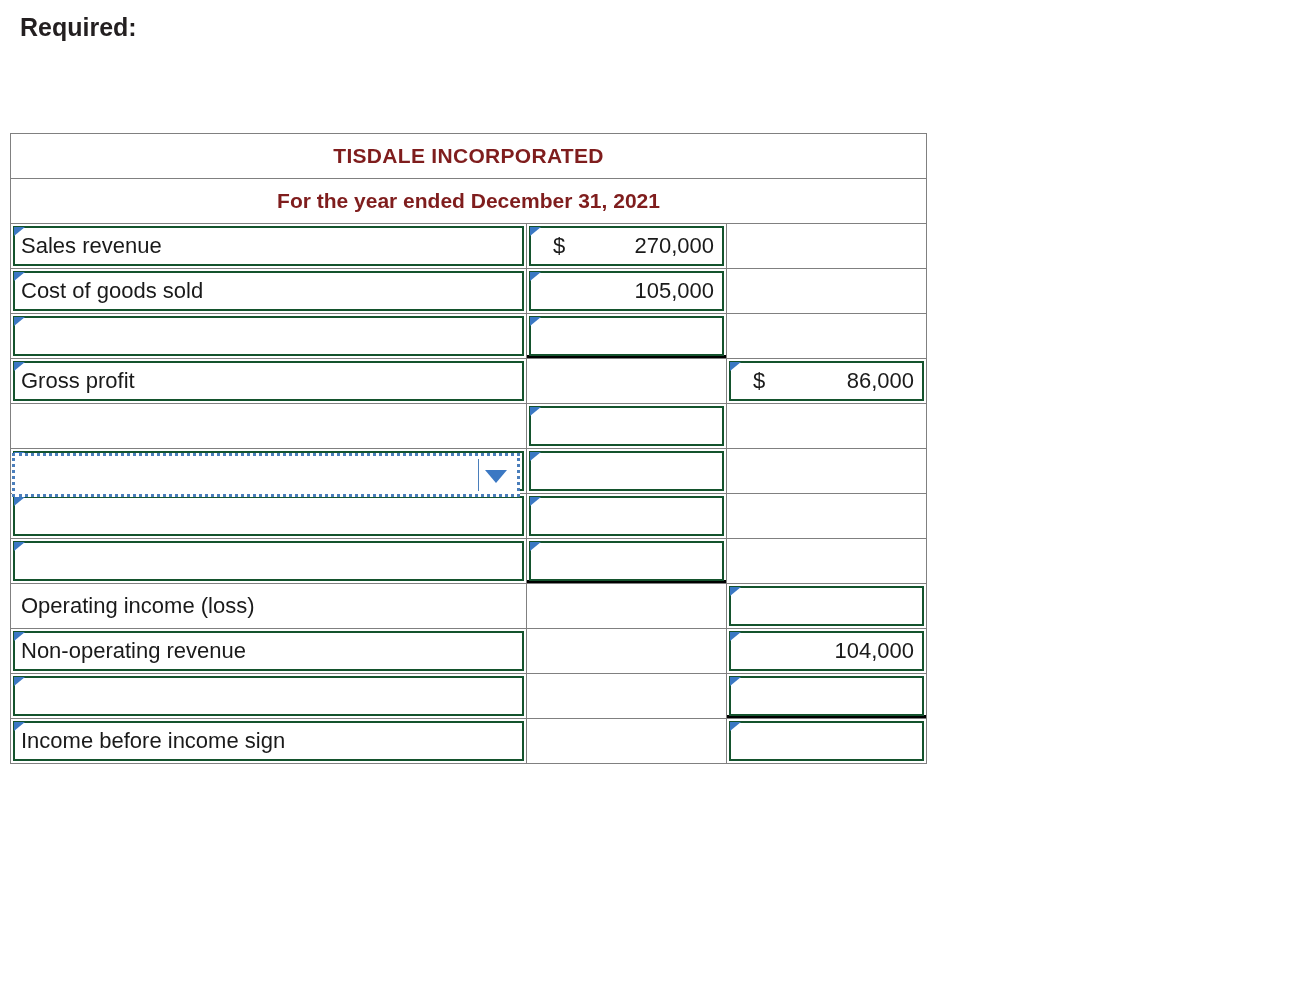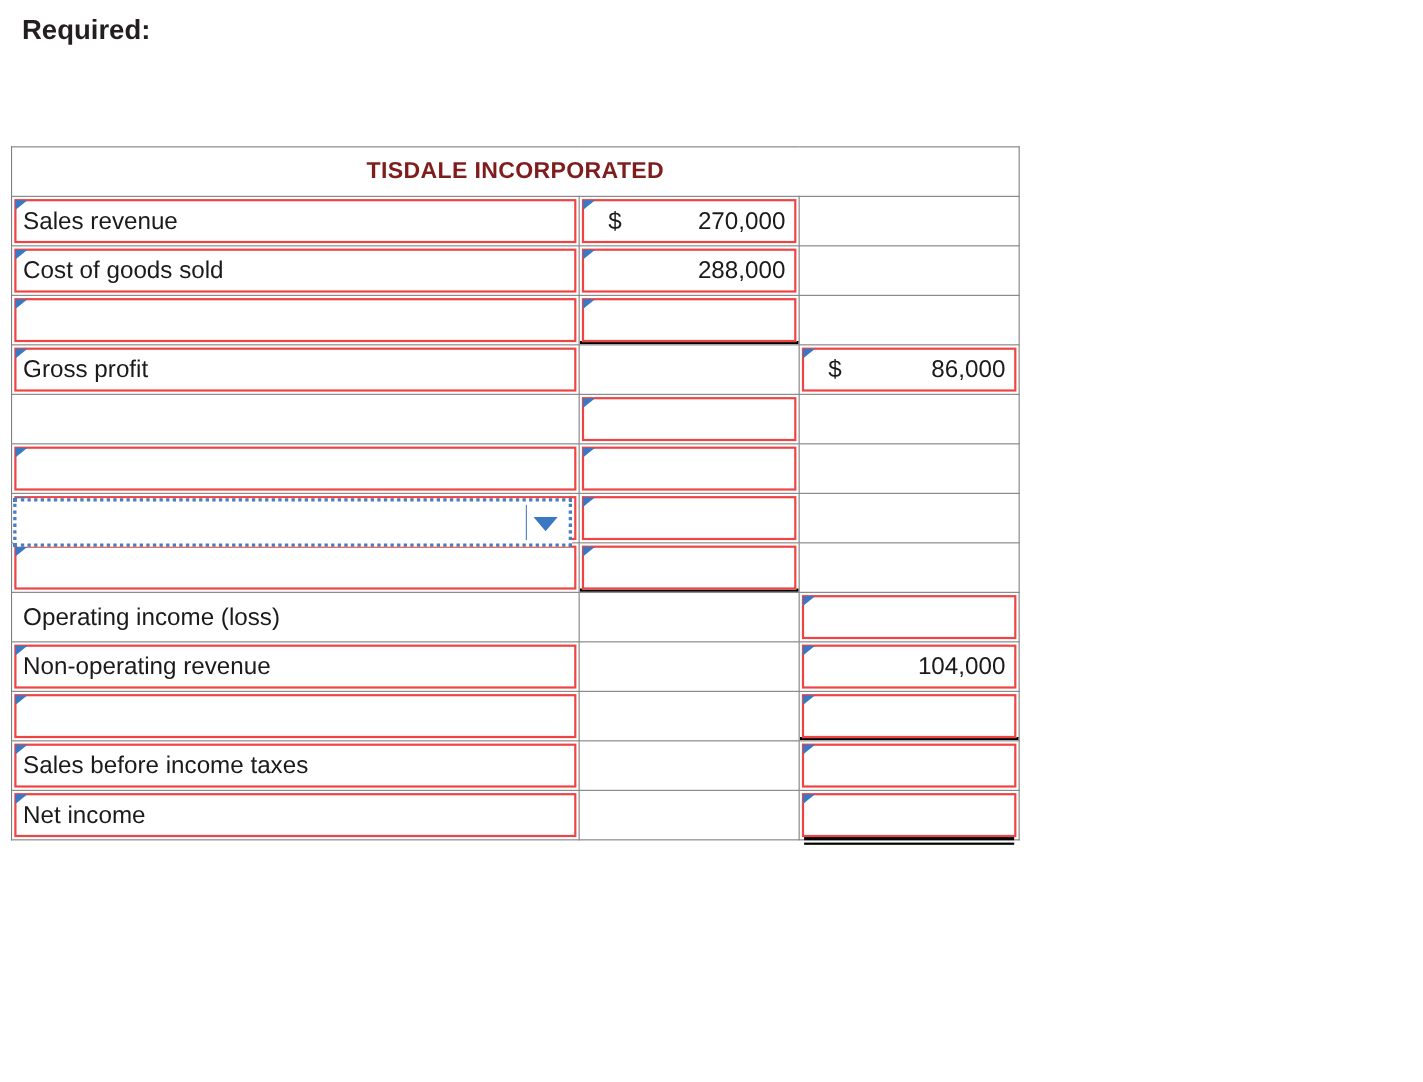--- a/index.html
+++ b/index.html
@@ -72,21 +72,21 @@
   .box {
     position: relative;
     margin: 2px;
     height: calc(100% - 4px);
     box-sizing: border-box;
     display: flex;
     align-items: center;
     background: #ffffff;
   }
   .box.edit {
-    border: 2px solid #ef4444;
+    border: 2px solid #14532d;
   }
   .box.plain {
     border: none;
   }
   
   .box.edit::before {
     content: "";
     position: absolute;
     left: -1px;
     top: -1px;
@@ -185,20 +185,23 @@
 <table id="worksheet">
   <colgroup>
     <col class="c-label">
       <col class="c-mid">
       <col class="c-right">
   </colgroup>
   <tbody id="ws-body">
     <tr class="hdr hdr-title">
       <td colspan="3">TISDALE INCORPORATED</td>
     </tr>
+    <tr class="hdr">
+      <td colspan="3">For the year ended December 31, 2021</td>
+    </tr>
   <tr>
         <td>
           <div class="box edit">
             <span class="cell-text">Sales revenue</span>
           </div>
         </td>
         <td>
           <div class="box num edit">
             <span class="cur">$</span>
             <span class="cell-text">270,000</span>
@@ -211,21 +214,21 @@
         </td>
       </tr>
       <tr>
         <td>
           <div class="box edit">
             <span class="cell-text">Cost of goods sold</span>
           </div>
         </td>
         <td>
           <div class="box num edit">
-            <span class="cell-text">288,000</span>
+            <span class="cell-text">105,000</span>
           </div>
         </td>
         <td>
           <div class="box num plain">
             <span class="cell-text"></span>
           </div>
         </td>
       </tr>
       <tr>
         <td>
@@ -377,49 +380,31 @@
         </td>
         <td class="rule-bottom">
           <div class="box num edit">
             <span class="cell-text"></span>
           </div>
         </td>
       </tr>
       <tr>
         <td>
           <div class="box edit">
-            <span class="cell-text">Sales before income taxes</span>
-          </div>
-        </td>
-        <td>
-          <div class="box num plain">
-            <span class="cell-text"></span>
-          </div>
-        </td>
-        <td>
-          <div class="box num edit">
-            <span class="cell-text"></span>
-          </div>
-        </td>
-      </tr>
-      <tr>
-        <td>
-          <div class="box edit">
-            <span class="cell-text">Net income</span>
-          </div>
-        </td>
-        <td>
-          <div class="box num plain">
-            <span class="cell-text"></span>
-          </div>
-        </td>
-        <td>
-          <div class="box num edit">
-            <span class="cell-text"></span>
-            <span class="dbl-line"></span>
+            <span class="cell-text">Income before income sign</span>
+          </div>
+        </td>
+        <td>
+          <div class="box num plain">
+            <span class="cell-text"></span>
+          </div>
+        </td>
+        <td>
+          <div class="box num edit">
+            <span class="cell-text"></span>
           </div>
         </td>
       </tr>
     </tbody>
 </table>
 
 <div id="combo">
   <span class="combo-value"></span>
   <span class="combo-sep"></span>
   <span class="combo-arrow"></span>

